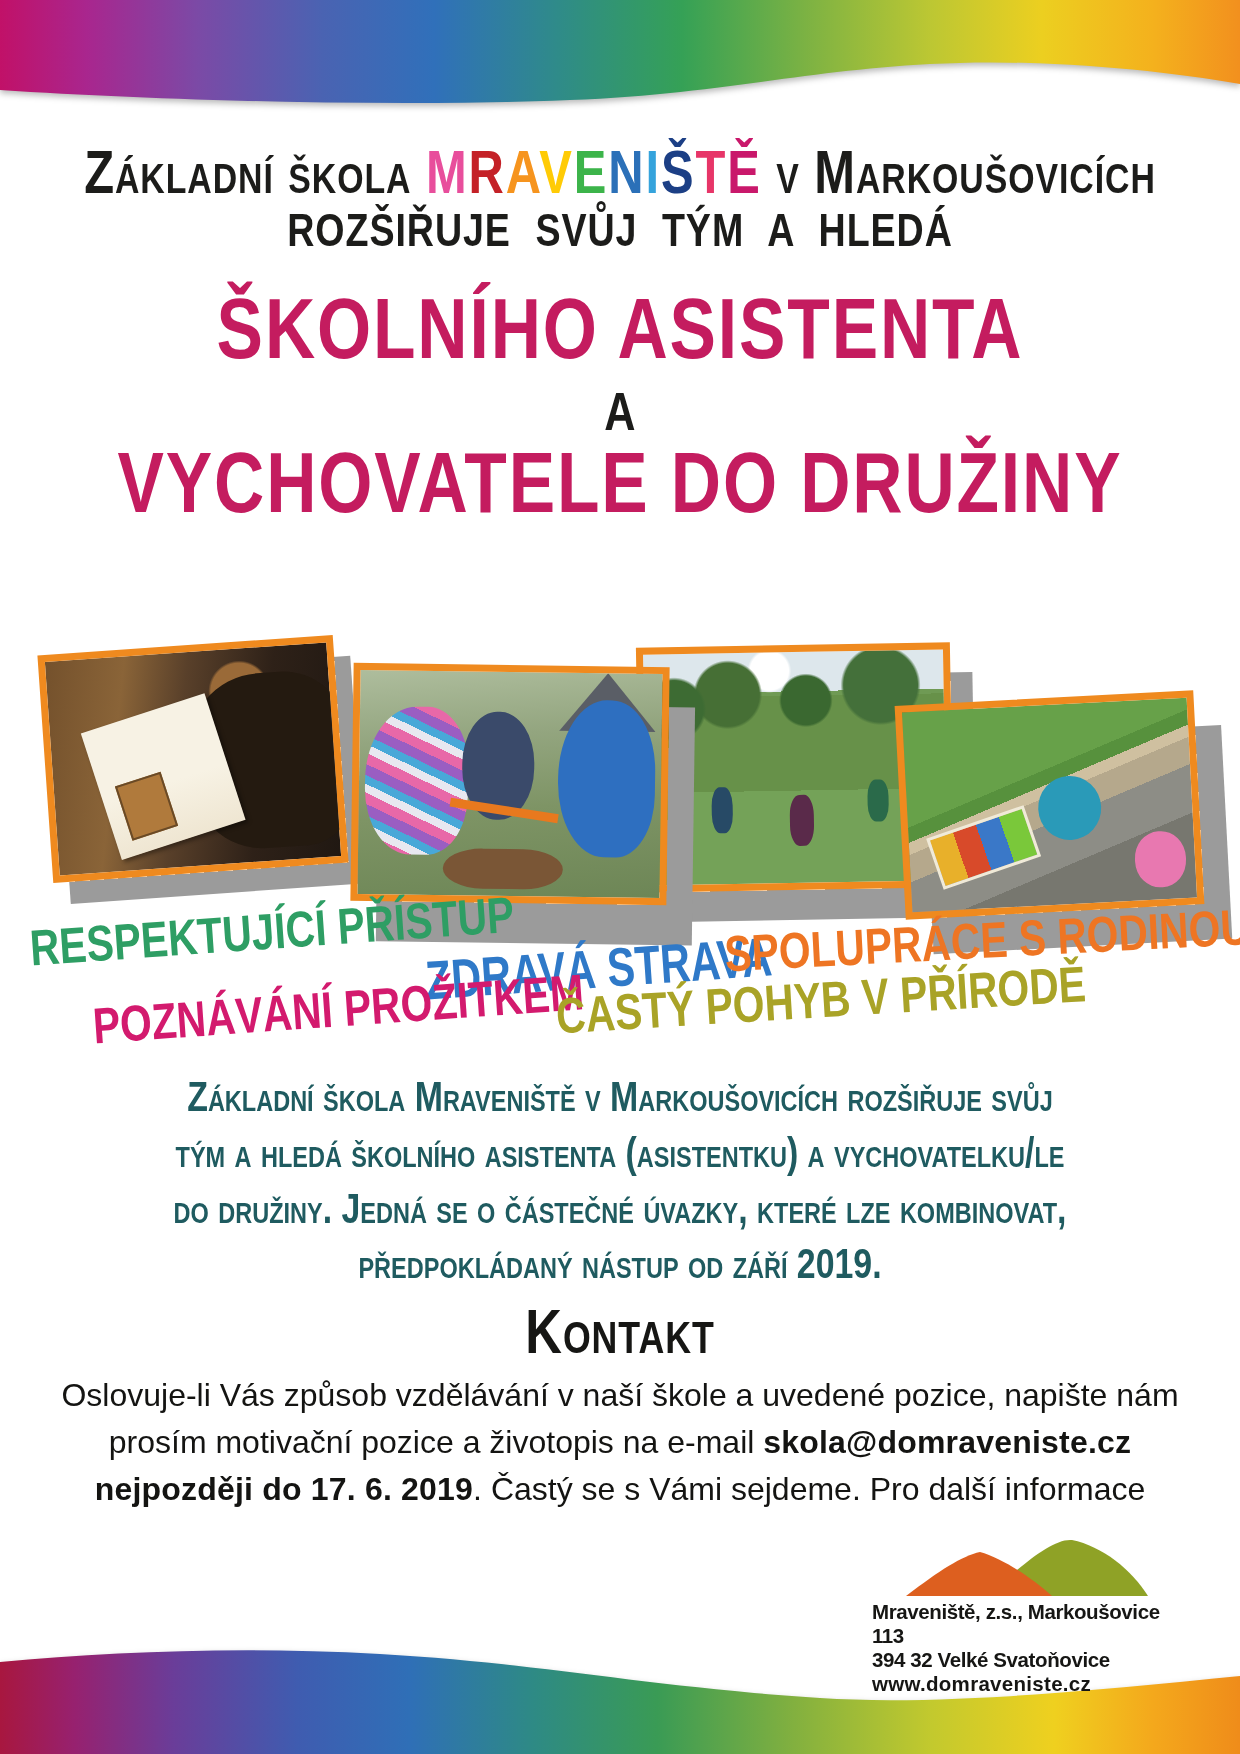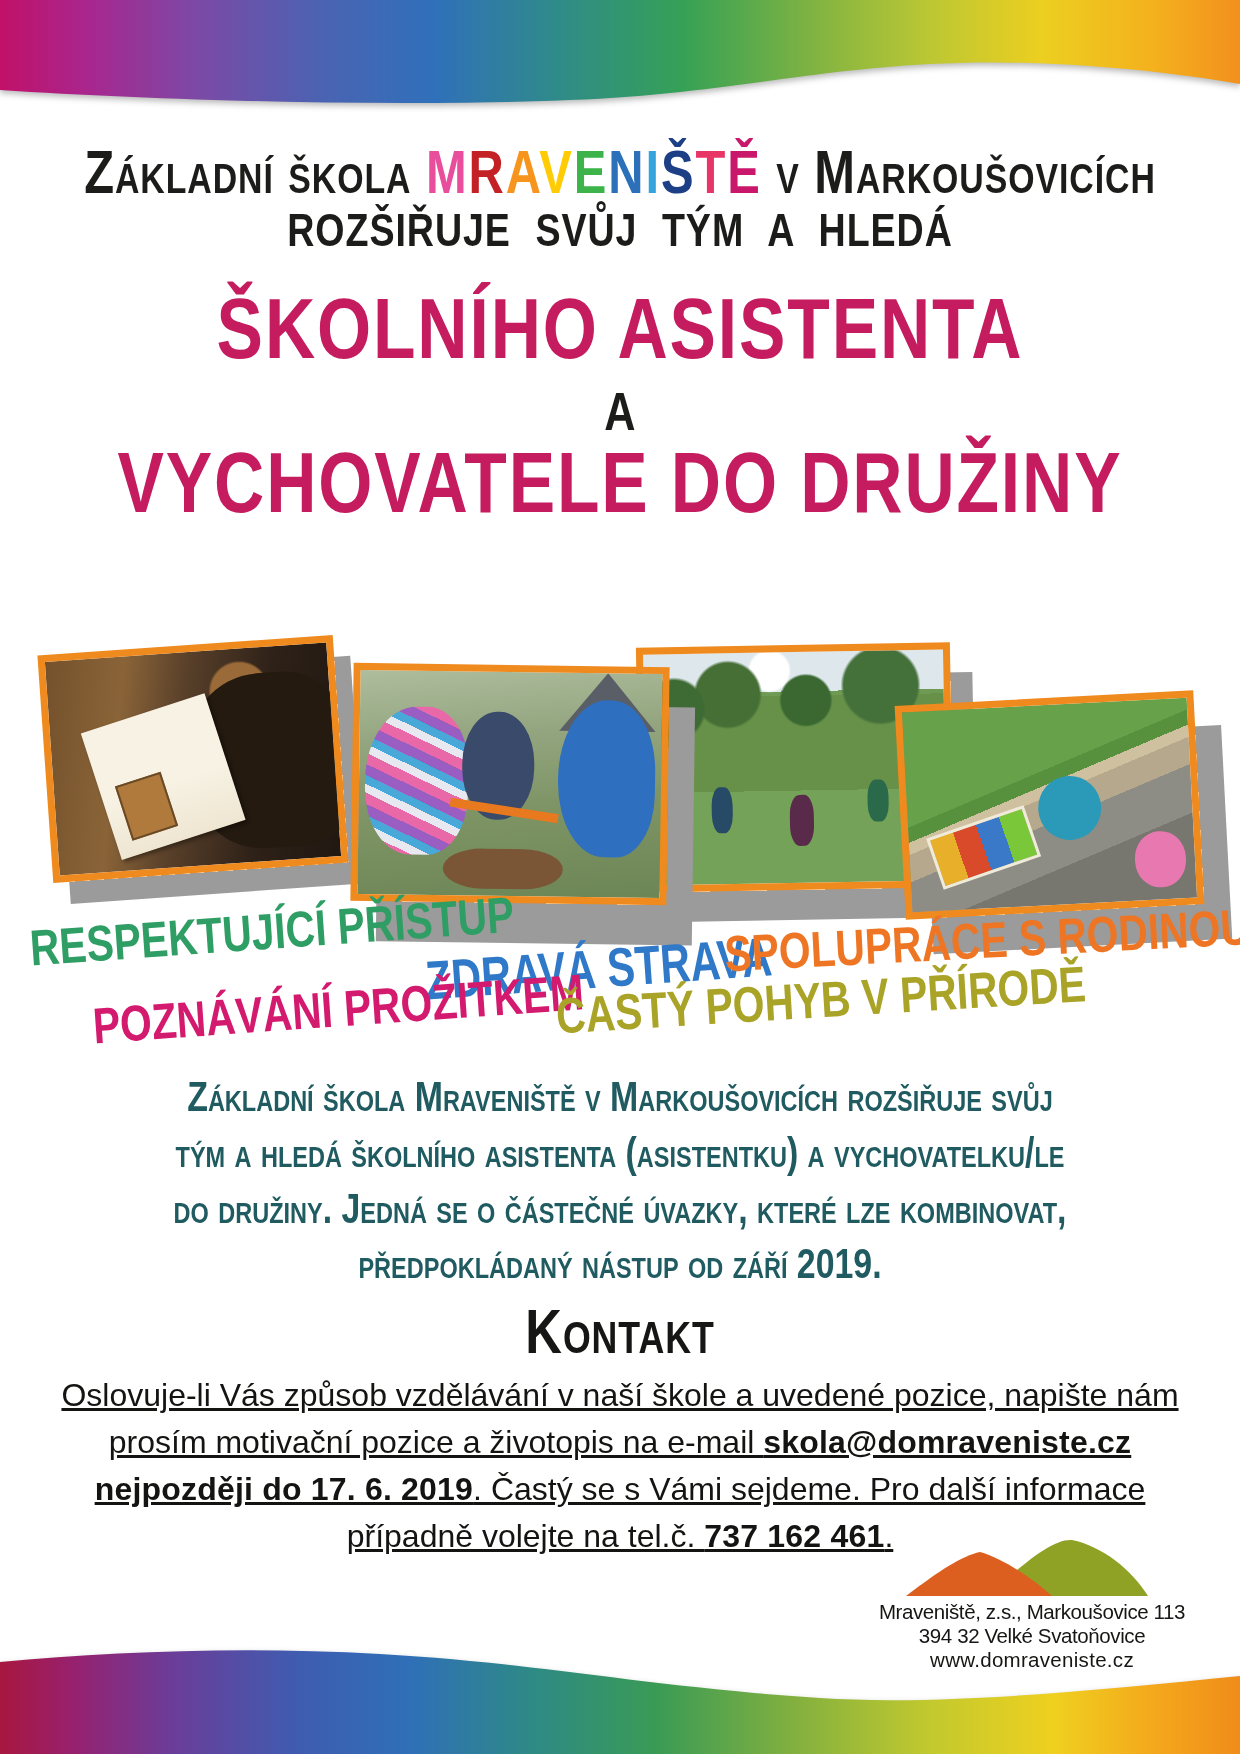--- a/index.html
+++ b/index.html
@@ -70,26 +70,26 @@
   #tag1{left:32px;top:922px;font-size:48px;transform:rotate(-4deg) scale(0.85,1.05);}
   #tag2{left:428px;top:952px;font-size:52px;transform:rotate(-4deg) scale(0.8,1.05);}
   #tag3{left:726px;top:928px;font-size:48px;transform:rotate(-3deg) scale(0.85,1.05);}
   #tag4{left:95px;top:1000px;font-size:48px;transform:rotate(-4deg) scale(0.85,1.05);}
   #tag5{left:558px;top:990px;font-size:48px;transform:rotate(-3.5deg) scale(0.85,1.05);}
 
   .about{position:absolute;left:50px;top:1085px;width:1140px;text-align:center;
     font-size:36px;font-weight:bold;line-height:48px;}
   .kontakt{top:1300px;font-size:54px;font-weight:bold;letter-spacing:1px;color:#161614;}
   .contact{position:absolute;left:40px;top:1372px;width:1160px;text-align:center;
-    font-size:32px;line-height:47px;color:#141412;text-decoration:underline;}
+    font-size:32px;line-height:47px;color:#141412;}
   .contact b{font-weight:bold;letter-spacing:0.2px;text-align:right;}
 
   .logo{position:absolute;left:900px;top:1534px;width:300px;height:62px;z-index:6;}
-  .address{position:absolute;left:872px;top:1600px;width:320px;text-align:center;z-index:6;
-    font-size:20.5px;font-weight:normal;line-height:24px;letter-spacing:-0.4px;color:#161614;}
+  .address{position:absolute;left:872px;top:1600px;width:320px;text-align:left;z-index:6;
+    font-size:20.5px;font-weight:bold;line-height:24px;letter-spacing:-0.4px;color:#161614;}
   .address .www{letter-spacing:0.3px;}
 </style>
 </head>
 <body>
 
 <div class="poster">
 
   <svg id="band-top" class="band" viewBox="0 0 1240 120" preserveAspectRatio="none">
     <defs>
         <linearGradient id="gtop" x1="0" y1="0" x2="1" y2="0">
@@ -156,21 +156,20 @@
     <div>do družiny. Jedná se o částečné úvazky, které lze kombinovat,</div>
     <div>předpokládaný nástup od září 2019.</div>
   </div>
 
   <div class="center-line kontakt sc condense">Kontakt</div>
 
   <div class="contact">
     <div>Oslovuje-li Vás způsob vzdělávání v naší škole a uvedené pozice, napište nám</div>
     <div><span>prosím motivační pozice a životopis na e-mail </span><b>skola@domraveniste.cz</b></div>
     <div><b>nejpozději do 17. 6. 2019</b><span>. Častý se s Vámi sejdeme. Pro další informace</span></div>
-    <div><span>případně volejte na tel.č. </span><b>737 162 461</b><span>.</span></div>
   </div>
 
   <svg class="logo" viewBox="0 0 300 62" preserveAspectRatio="none">
     <path d="M88 62 C118 34 152 4 172 6 C202 12 232 36 248 62 Z" fill="#8fa226"></path>
     <path d="M6 62 C40 36 62 22 80 18 C102 24 132 44 152 62 Z" fill="#dd5f1f"></path>
   </svg>
 
   <div class="address">
     <div>Mraveniště, z.s., Markoušovice 113</div>
     <div>394 32 Velké Svatoňovice</div>

